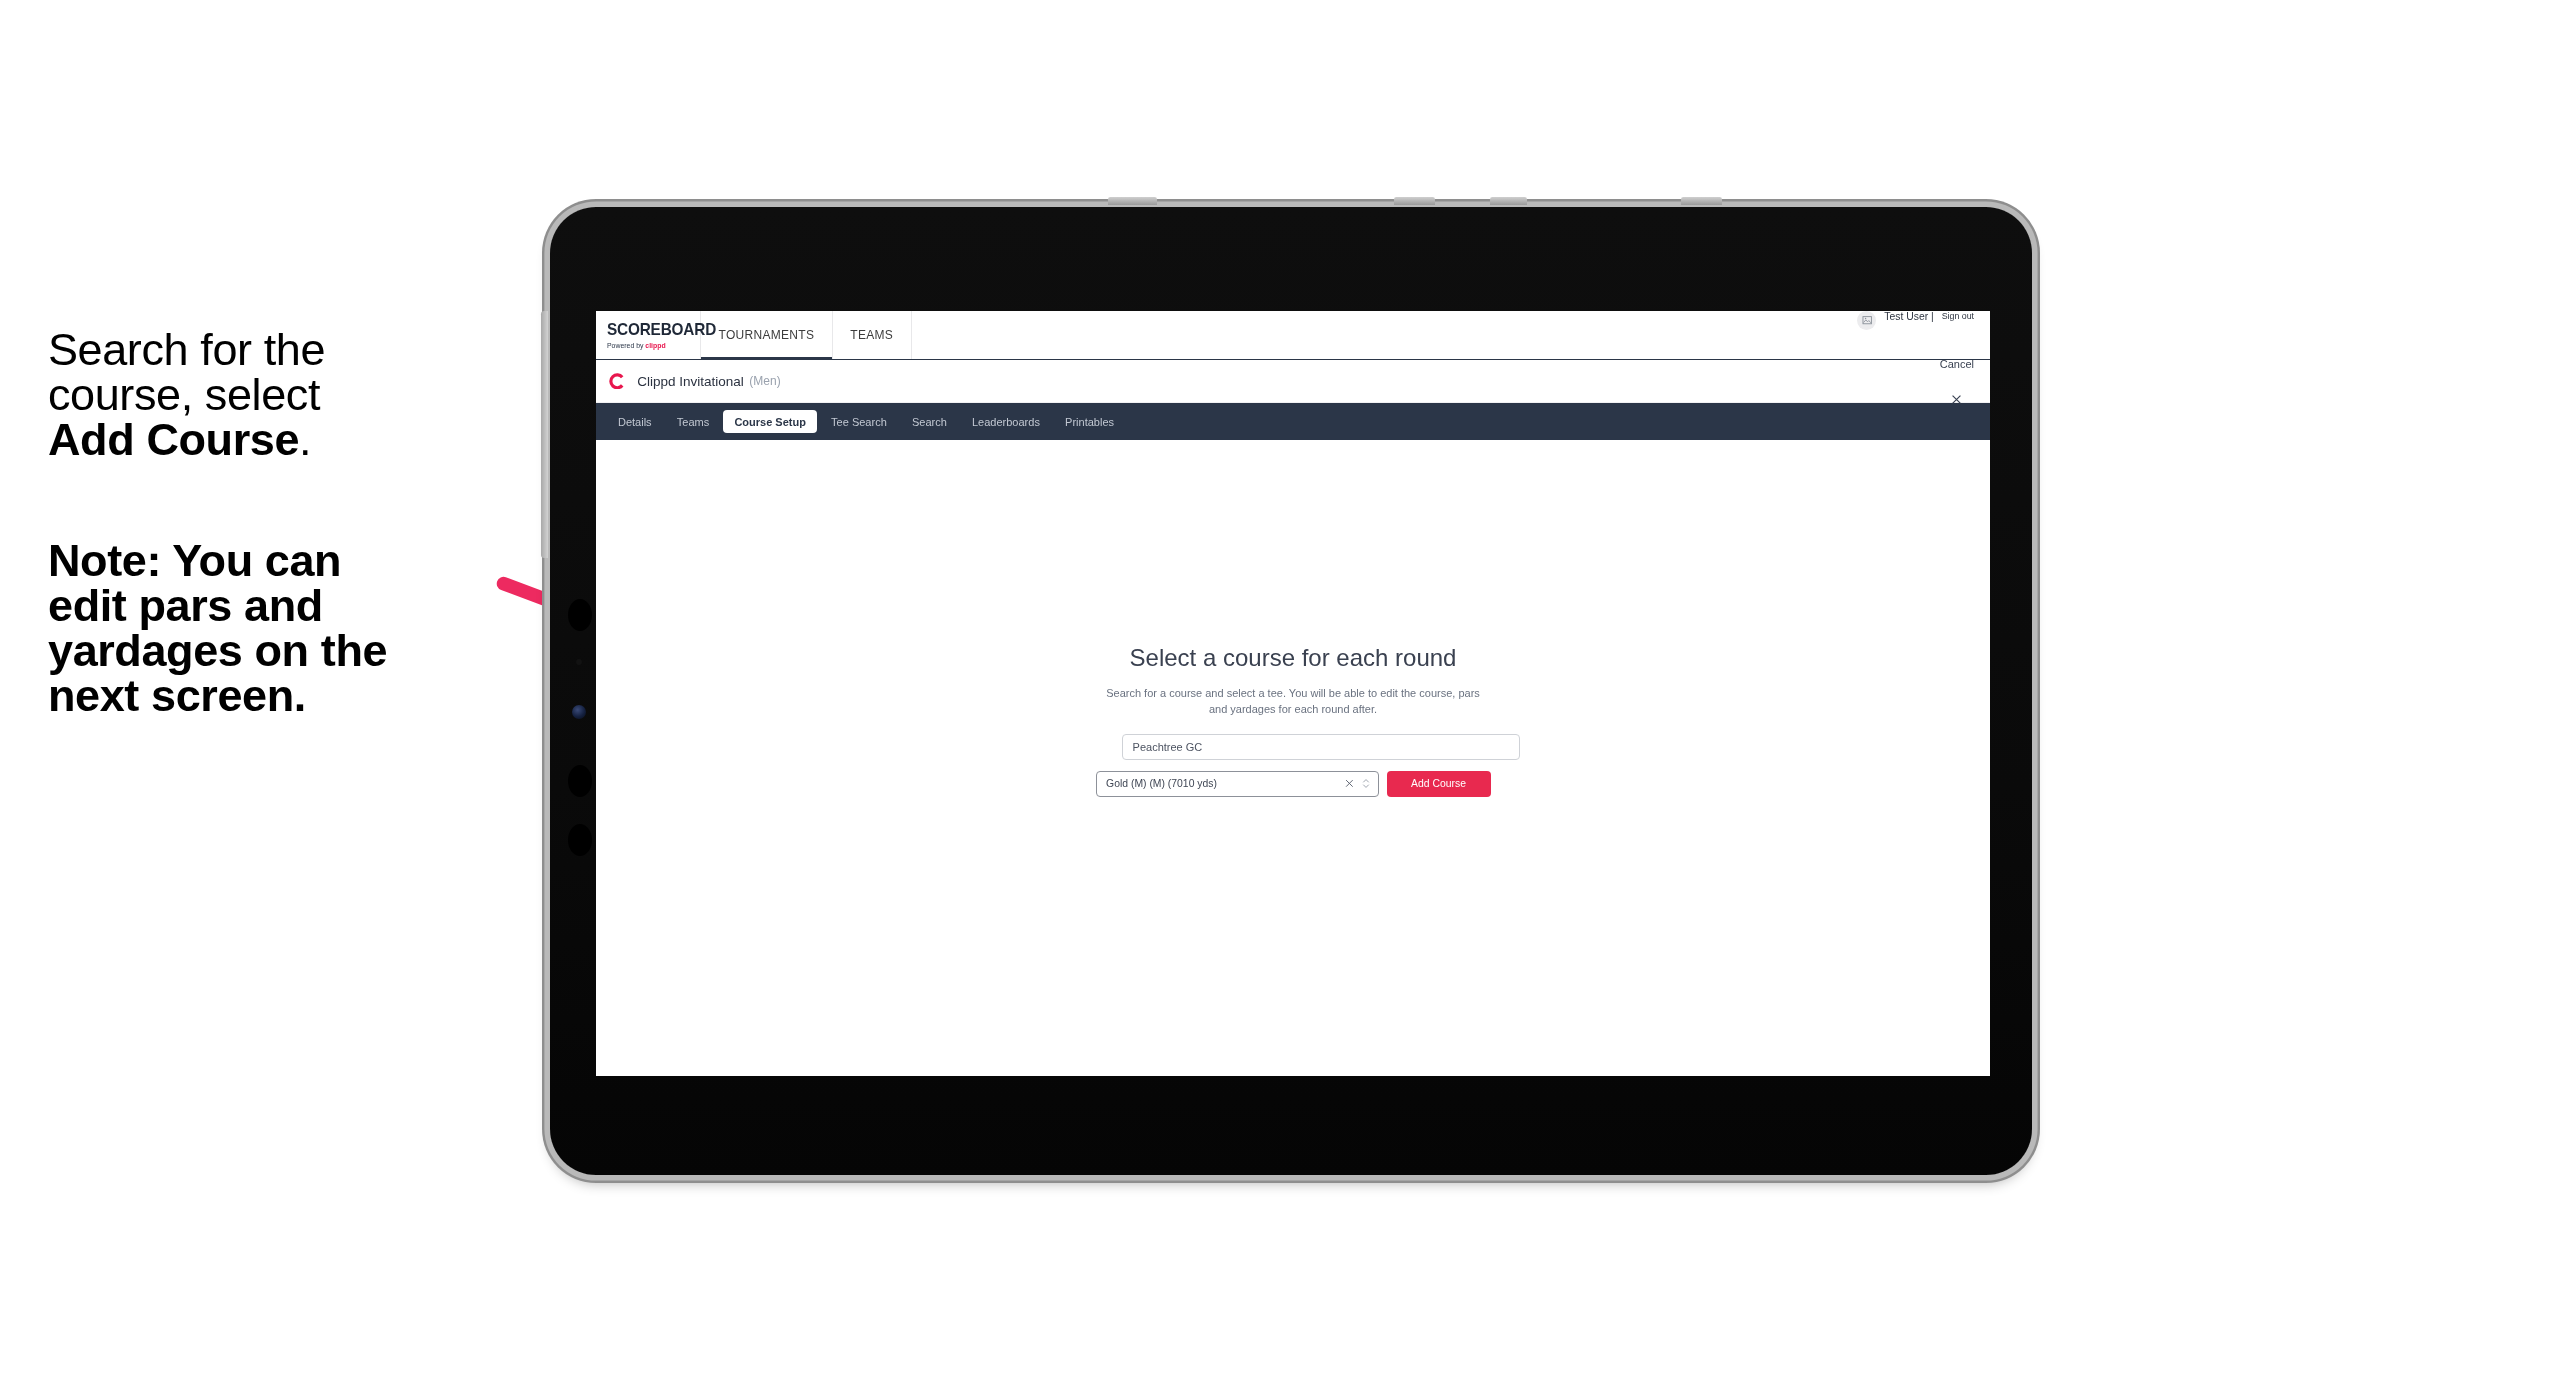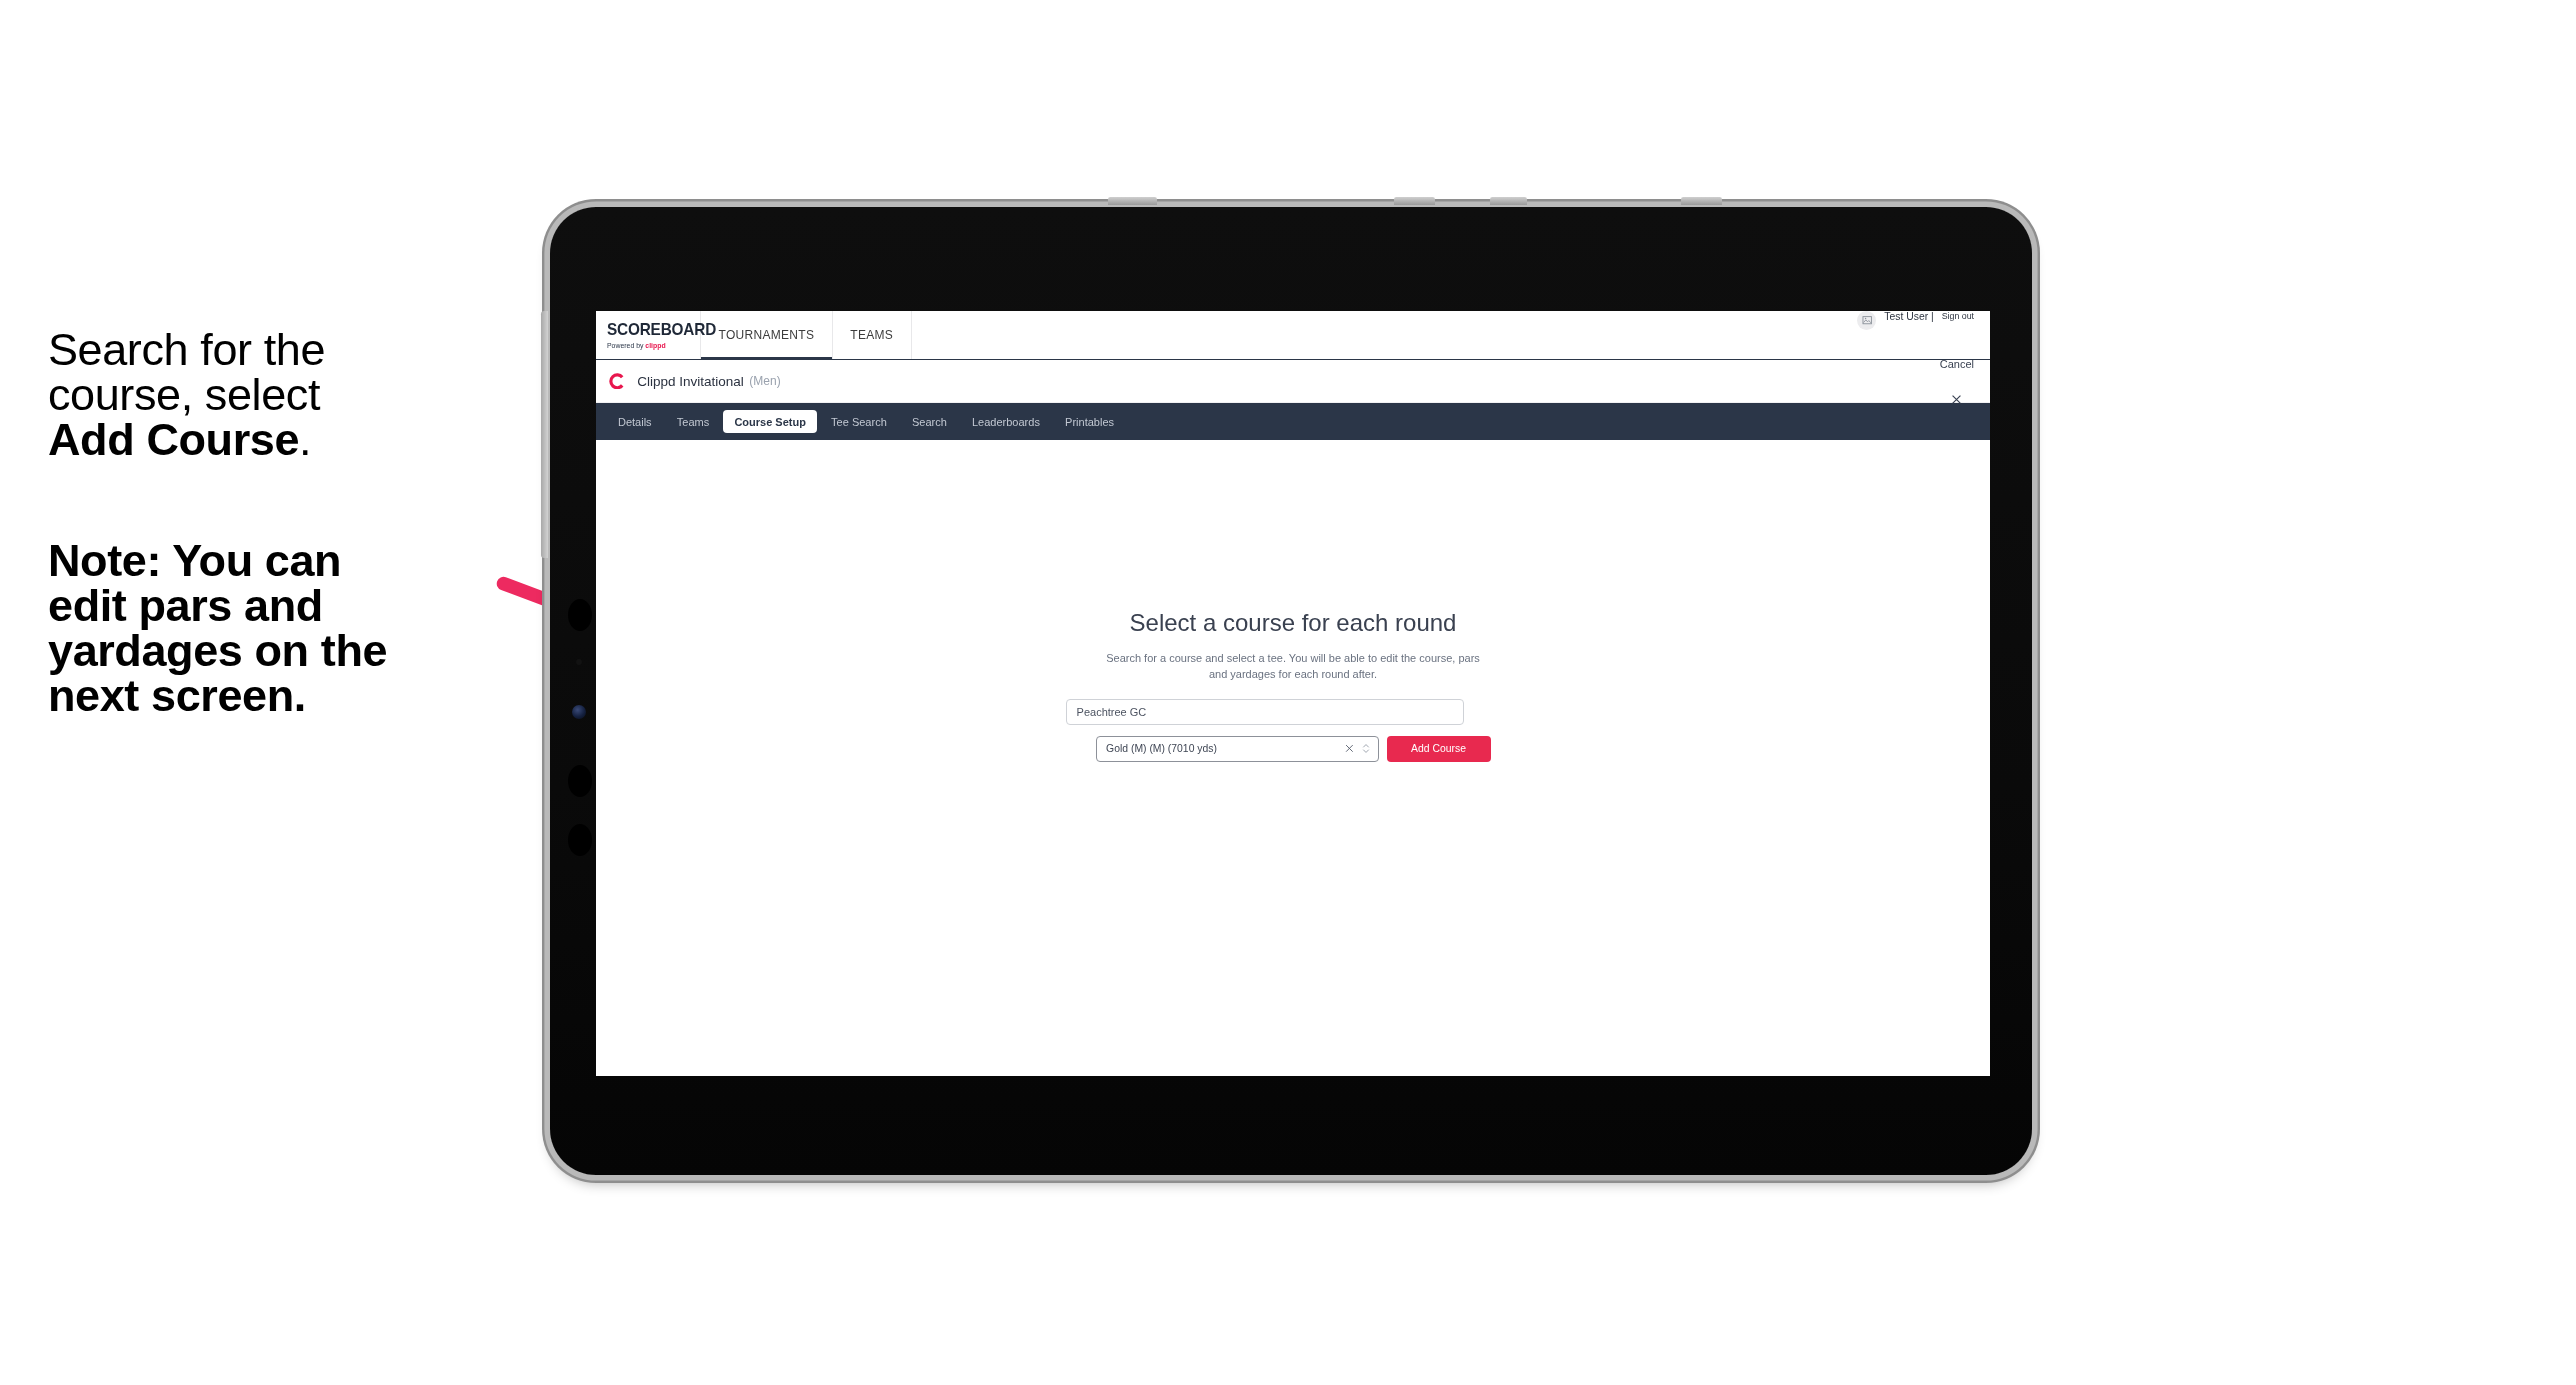--- a/index.html
+++ b/index.html
@@ -187,35 +187,35 @@
   }
 
   
   .content {
     height: calc(100% - 129px);
     background:#fff;
     display:flex;
     justify-content:center;
     padding-top: 169px;
   }
-  .course-panel { width: 454px; text-align:center; }
+  .course-panel { width: 454px; text-align:center;margin-top:35px; }
   .panel-title {
     font-size: 24px;
     color:#3a4150;
     font-weight: 400;
     margin-bottom: 14.3px;
   }
   .panel-sub {
     font-size: 11px;
     color:#6a7280;
     line-height: 1.45;
     margin: 0 auto 16px;
     width: 374px;
   }
-  .search-row { display:flex; justify-content:flex-start; }
+  .search-row { display:flex; justify-content:flex-end; }
   .search-input {
     width: 398px; height: 26px;
     border: 0.8px solid #cfd2d7;
     border-radius: 4px;
     background:#fff;
     font-size: 11px;
     color: #4c5361;
     padding: 0 9.6px;
     font-family: "Liberation Sans", sans-serif;
     outline: none;

